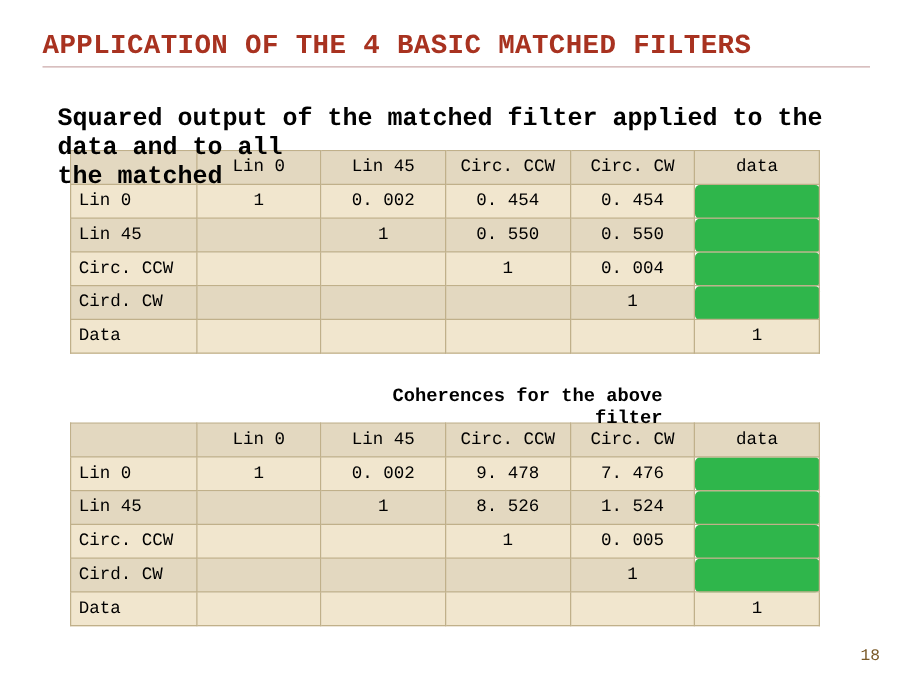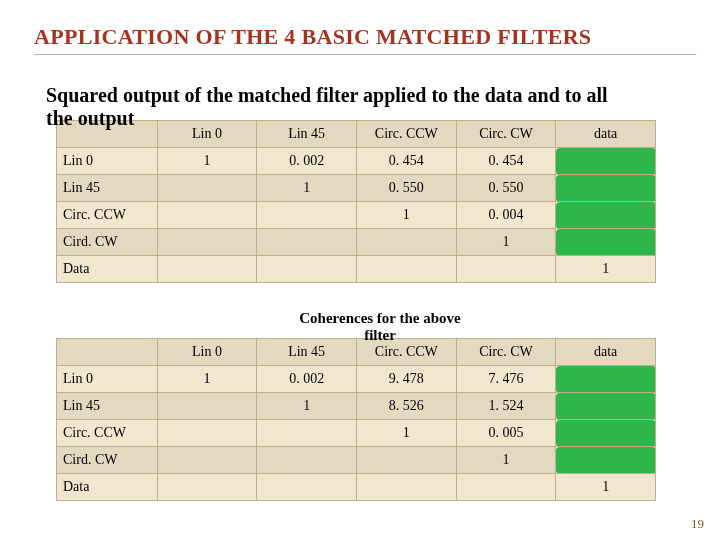--- a/index.html
+++ b/index.html
@@ -14,21 +14,21 @@
   html, body {
     margin: 0;
     padding: 0;
     background: #fff;
   }
   .slide {
     position: relative;
     width: var(--slide-w);
     height: var(--slide-h);
     background: #ffffff;
-    font-family: Liberation Serif, serif;
+    font-family: Liberation Mono, monospace;
     color: #000;
     overflow: hidden;
     border-radius: 19px;
   }
   .title {
     position: absolute;
     left: 34px;
     top: 24px;
     right: 24px;
     font-size: 22px;
@@ -50,21 +50,21 @@
   }
   .subtitle2 {
     position: absolute;
     left: 230px;
     top: 310px;
     width: 300px;
     font-size: 15px;
     font-weight: bold;
     line-height: 1.1;
     z-index: 3;
-    text-align: center;
+    text-align: right;
   }
   .tbl {
     position: absolute;
     border-collapse: collapse;
     font-size: 14px;
   }
   .tbl th, .tbl td {
     border: 1px solid var(--border);
     padding: 4px 6px;
     text-align: center;
@@ -105,21 +105,21 @@
 </style>
 </head>
 <body>
 
 <div class="slide">
 
   <div class="title">APPLICATION OF THE 4 BASIC MATCHED FILTERS</div>
 
   <div class="subtitle">
     <span>Squared output of the matched filter applied to the data and to all</span><br>
-    <span>the output</span>
+    <span>the matched</span>
   </div>
 
   <table id="table1" class="tbl">
     <colgroup>
         <col class="c0">
         <col class="cn">
         <col class="cn">
         <col class="cn">
         <col class="cn">
         <col class="cn">
@@ -239,15 +239,15 @@
         <td class="rowlabel">Data</td>
         <td class="empty"></td>
         <td class="empty"></td>
         <td class="empty"></td>
         <td class="empty"></td>
         <td>1</td>
       </tr>
     </tbody>
   </table>
 
-  <div class="pagenum">19</div>
+  <div class="pagenum">18</div>
 
 </div>
 
 </body></html>

